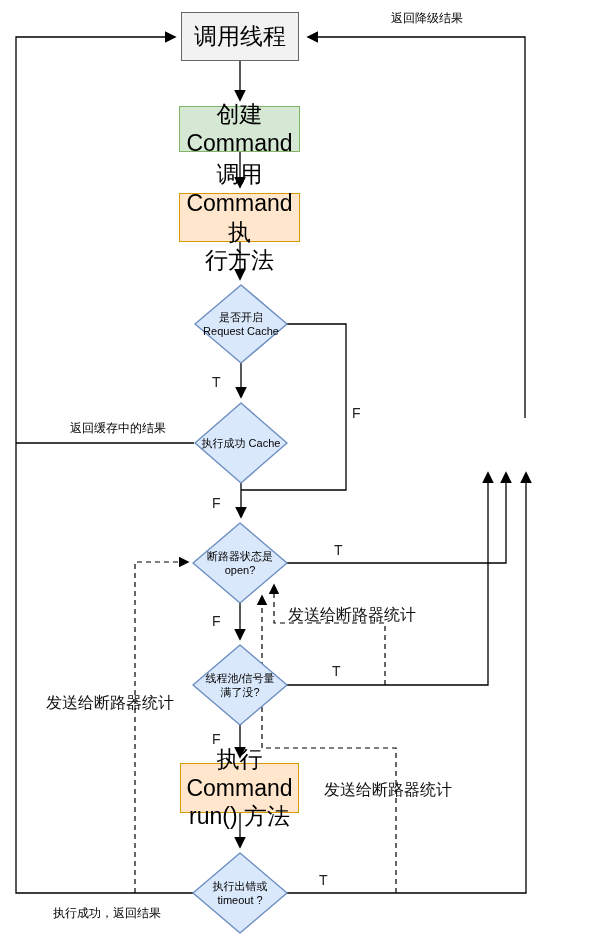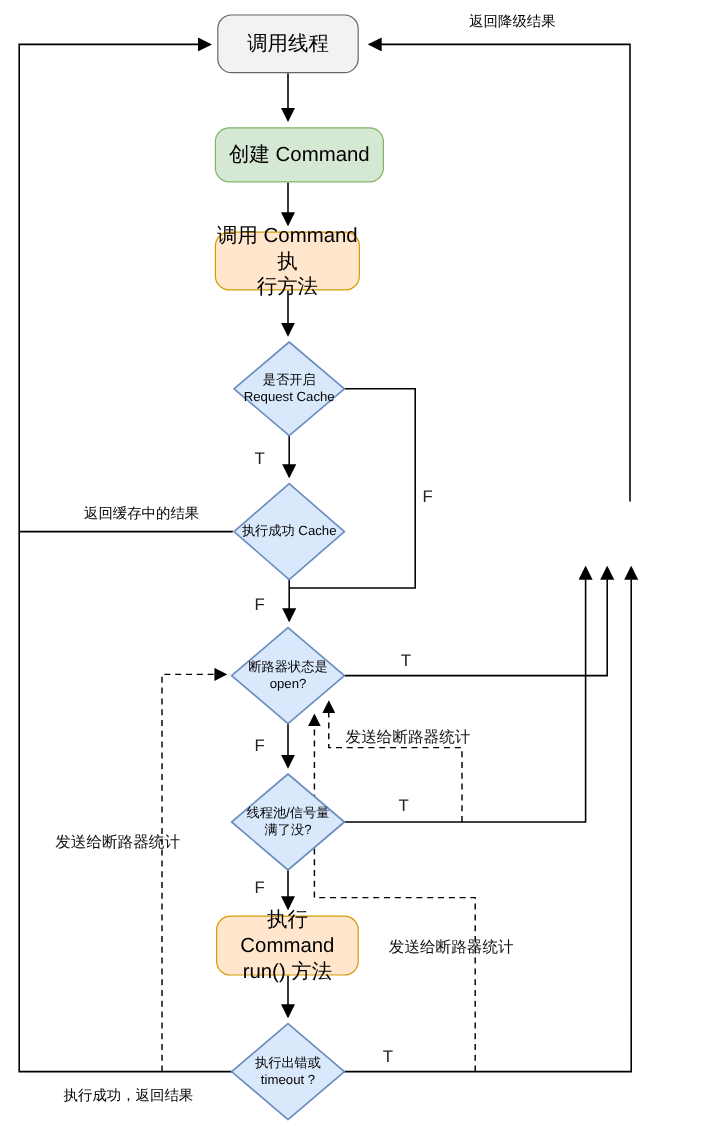--- a/index.html
+++ b/index.html
@@ -3,37 +3,37 @@
 <meta charset="utf-8">
 <style>
   html,body{margin:0;padding:0;background:#ffffff;}
   #canvas{
     position:relative;width:605px;height:938px;background:#ffffff;
     font-family:"Liberation Sans","DejaVu Sans",sans-serif;color:#000;
     overflow:hidden;
   }
   #edges{position:absolute;left:0;top:0;width:605px;height:938px;}
   .node{
-    position:absolute;box-sizing:border-box;border-radius:12px;
+    position:absolute;box-sizing:border-box;border-radius:0;
     display:flex;align-items:center;justify-content:center;text-align:center;
-    font-size:17px;line-height:1.25;white-space:pre-line;border:1.4px solid #000;
+    font-size:23px;line-height:1.25;white-space:pre-line;border:1.4px solid #000;
   }
   .node-gray{background:#f2f2f2;border-color:#666666;}
   .node-green{background:#d5e8d4;border-color:#82b366;}
   .node-orange{background:#ffe6cc;border-color:#d79b00;}
   .node-red{background:#d0392b;border-color:#a93226;color:#ffffff;}
   .dlabel{
     position:absolute;display:flex;align-items:center;justify-content:center;
     text-align:center;font-size:11px;line-height:1.3;white-space:pre-line;
   }
   .elabel{
     position:absolute;font-size:12px;text-align:center;white-space:nowrap;
   }
   .slabel{
-    position:absolute;font-size:13px;text-align:left;white-space:nowrap;color:#111;
+    position:absolute;font-size:16px;text-align:left;white-space:nowrap;color:#111;
   }
   .tf{
     position:absolute;font-size:14px;color:#222;
   }
 </style>
 </head>
 <body>
 
 <div id="canvas">
 
@@ -72,21 +72,21 @@
       <polygon points="241,285 287,324 241,363 195,324"></polygon>
       <polygon points="241,403 287,443 241,483 195,443"></polygon>
       <polygon points="240,523 287,563 240,603 193,563"></polygon>
       <polygon points="240,645 287,685 240,725 193,685"></polygon>
       <polygon points="240,853 287,893 240,933 193,893"></polygon>
     </g>
   </svg>
 
   <div class="node node-gray" style="left:181px;top:12px;width:118px;height:49px;">调用线程</div>
 
-  <div class="node node-green" style="left:179px;top:106px;width:141px;height:46px;text-align:right;">创建 Command</div>
+  <div class="node node-green" style="left:179px;top:106px;width:121px;height:46px;">创建 Command</div>
 
   <div class="node node-orange" style="left:179px;top:193px;width:121px;height:49px;">调用 Command 执
 行方法</div>
 
   <div class="node node-orange" style="left:180px;top:763px;width:119px;height:50px;">执行 Command
 run() 方法</div>
 
 
   <div class="dlabel" style="left:181px;top:297px;width:120px;height:54px;">是否开启
 Request Cache</div>

